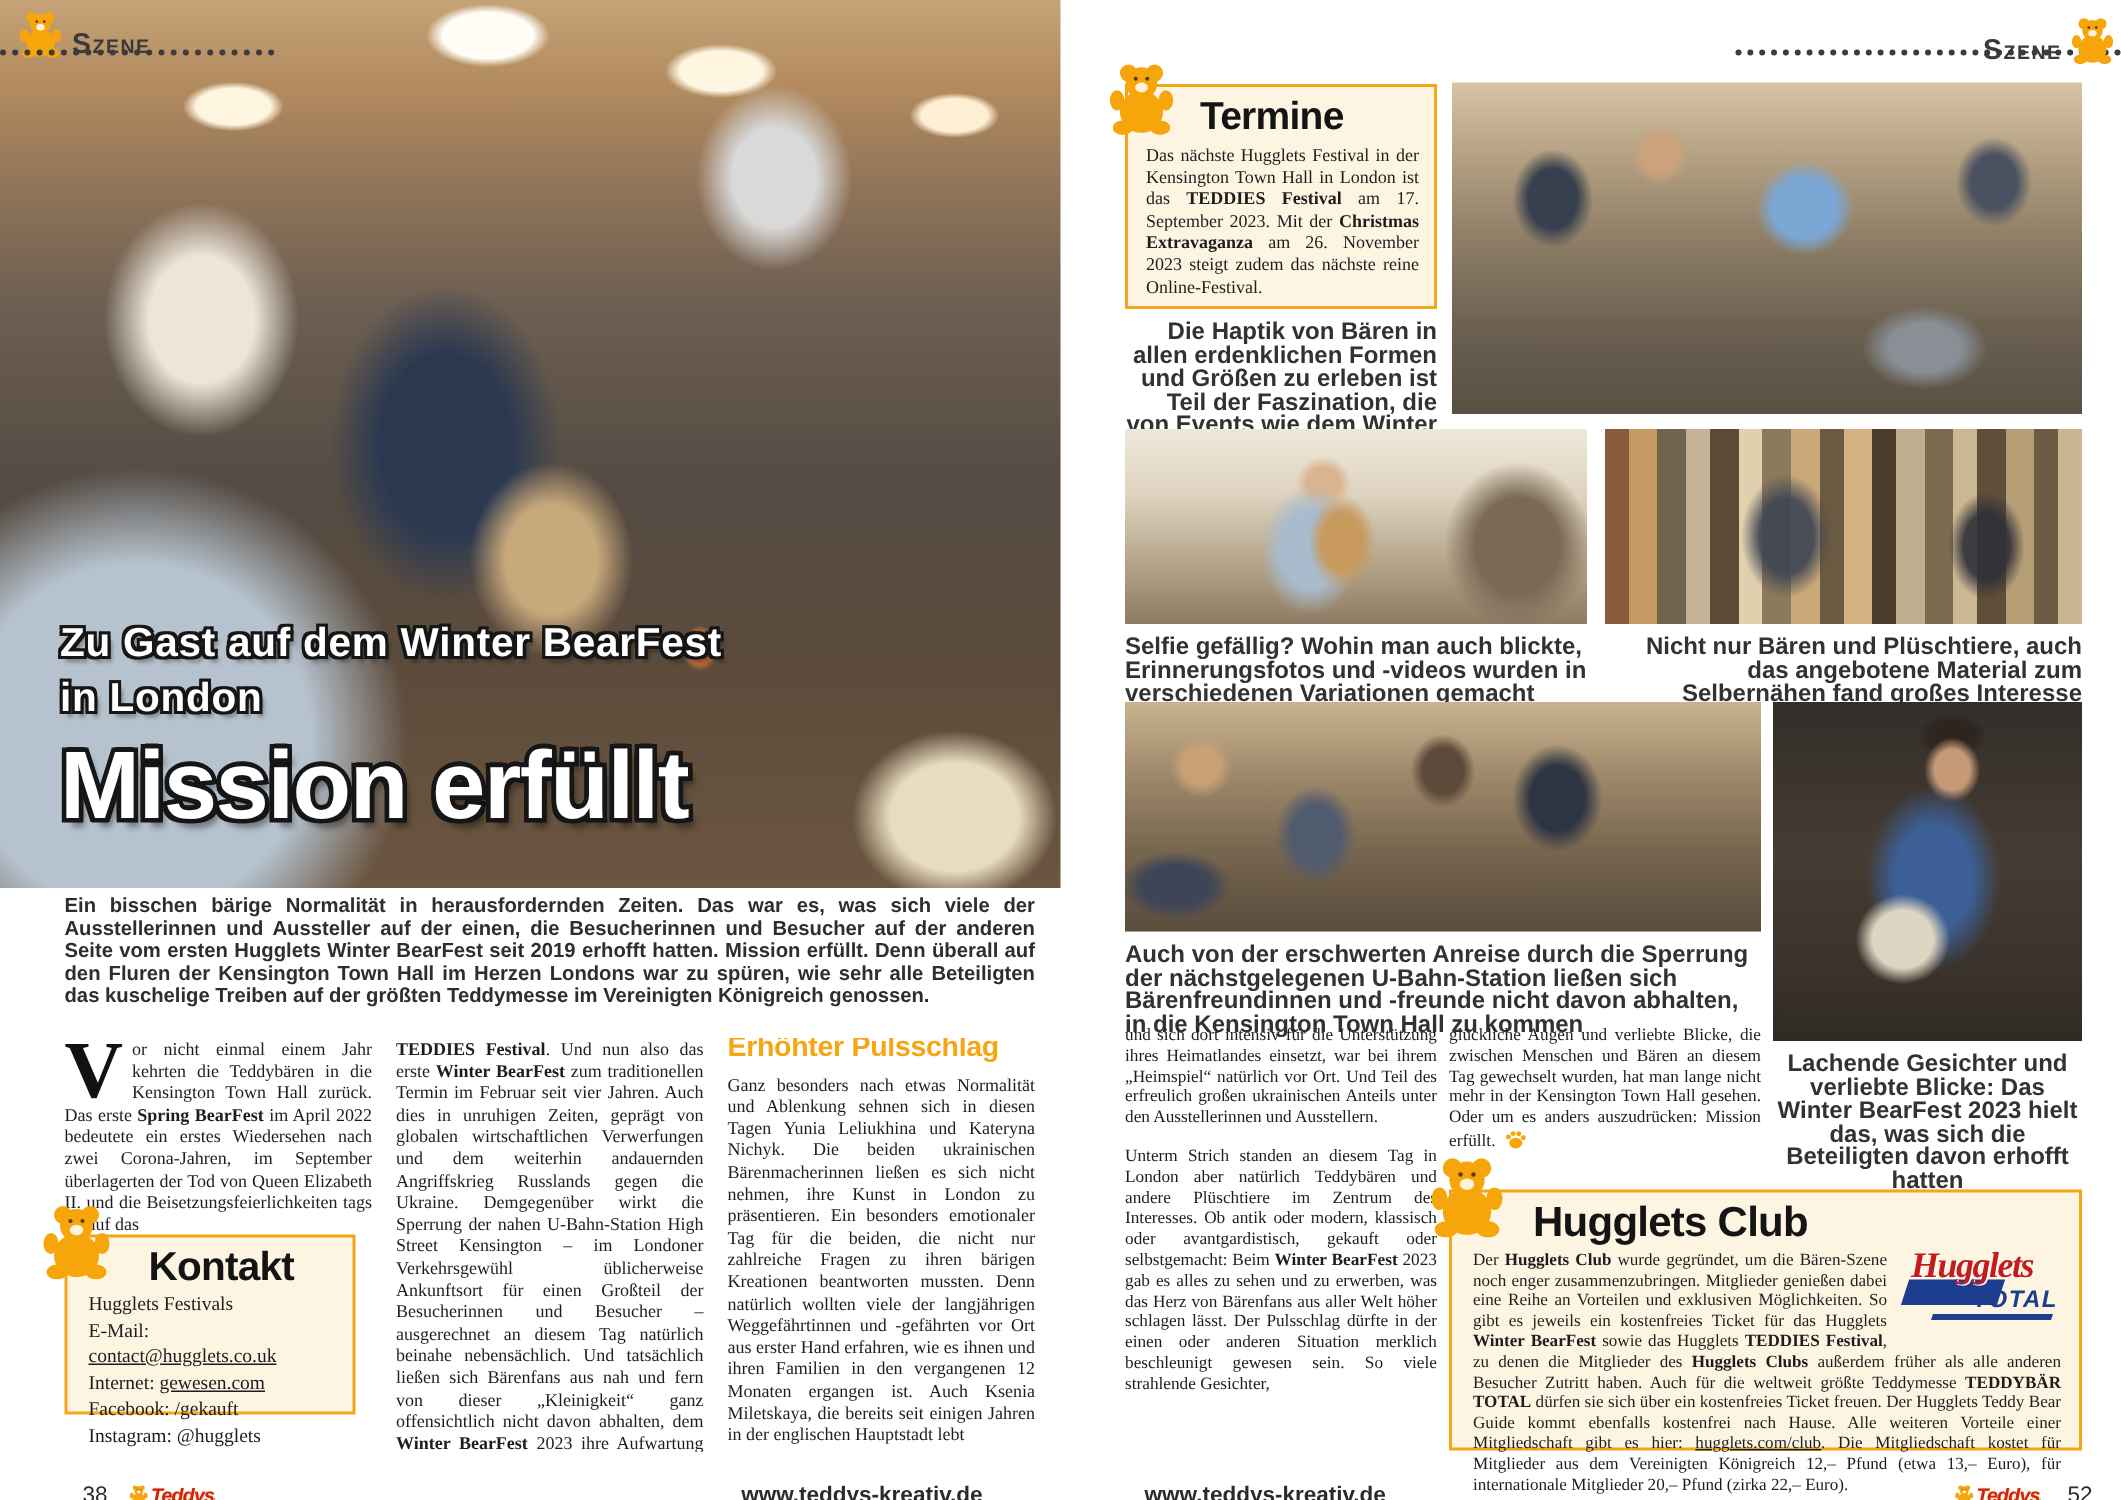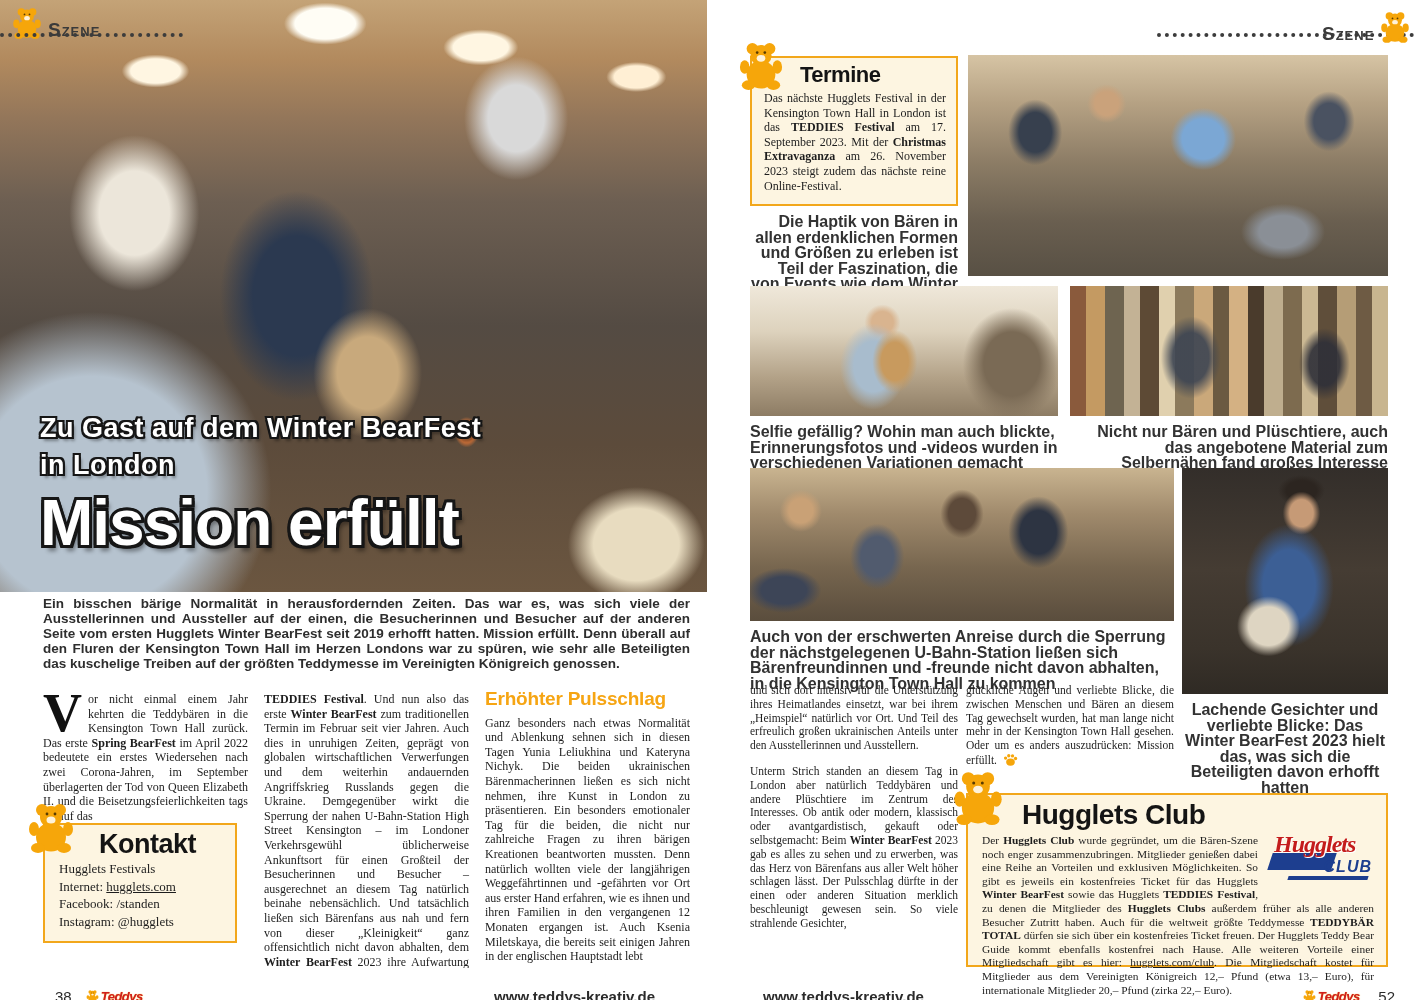--- a/index.html
+++ b/index.html
@@ -116,21 +116,21 @@
   .par-gap { height:12px; }
   
   .info-box {
     position:absolute; background:#fdf5e1; border:2px solid #f2a71b;
   }
   .kontakt-box { left:43px; top:823px; width:194px; height:120px; padding:4px 10px 6px 14px; }
   .termine-box { left:750px; top:56px; width:208px; height:150px; padding:4px 10px 6px 12px; }
   .club-box    { left:966px; top:793px; width:422px; height:174px; padding:4px 12px 6px 14px; }
   .box-title { font-weight:700; color:#141414; letter-spacing:-.5px; }
   .kontakt-box .box-title { font-size:27px; margin-left:40px; }
-  .termine-box .box-title { font-size:22px; margin-left:36px; }
+  .termine-box .box-title { font-size:26px; margin-left:36px; }
   .club-box    .box-title { font-size:28px; margin-left:40px; }
   .box-bear { position:absolute; }
   .box-text { font-family:"Liberation Serif",serif; color:#1d1d1d; text-align:justify; }
   .termine-box .box-text { font-size:12px; line-height:14.6px; margin-top:3px; }
   .club-box .box-text { font-size:11.4px; line-height:13.6px; margin-top:3px; }
   .kontakt-line { font-family:"Liberation Serif",serif; font-size:13px; line-height:17.5px; color:#1d1d1d; }
   .link { text-decoration:underline; cursor:pointer; }
   
   .club-logo { float:right; position:relative; width:106px; height:52px; margin:2px 0 4px 10px; }
   .club-logo .band { position:absolute; left:2px; top:17px; width:64px; height:17px; background:#1d3e8f; transform:skewX(-18deg); }
@@ -226,22 +226,23 @@
       <ellipse cx="11" cy="47" rx="7" ry="5"></ellipse>
             <ellipse cx="37" cy="47" rx="7" ry="5"></ellipse>
     </g>
     <ellipse cx="24" cy="19" rx="4.5" ry="3.5" fill="#ffffff" opacity=".85"></ellipse>
     <circle cx="20" cy="13" r="1.4" fill="#5a3c00"></circle>
           <circle cx="28" cy="13" r="1.4" fill="#5a3c00"></circle>
   </svg>
 </span>
     <div class="box-title">Kontakt</div>
     <div class="kontakt-line">Hugglets Festivals</div>
-    <div class="kontakt-line"><span>Internet: </span><span class="link">hugglets.com</span></div>
-    <div class="kontakt-line">Facebook: /standen</div>
+    <div class="kontakt-line"><span>E-Mail: </span><span class="link">contact@hugglets.co.uk</span></div>
+    <div class="kontakt-line"><span>Internet: </span><span class="link">gewesen.com</span></div>
+    <div class="kontakt-line">Facebook: /gekauft</div>
     <div class="kontakt-line">Instagram: @hugglets</div>
   </div>
 
   <div class="footer footer-left">
     <span class="page-num">38</span>
     <span class="mini-logo">
       <span style="width:13px;height:15px;display:inline-block">
   <svg class="bear-svg" viewBox="0 0 48 52" xmlns="http://www.w3.org/2000/svg" style="width: 100%; height: 100%;">
     <g fill="#f6a60a">
       <circle cx="15" cy="9" r="6"></circle>
@@ -357,21 +358,21 @@
     <circle cx="20" cy="13" r="1.4" fill="#5a3c00"></circle>
           <circle cx="28" cy="13" r="1.4" fill="#5a3c00"></circle>
   </svg>
 </span>
     <div class="box-title">Hugglets Club</div>
     <div class="box-text">
       <span class="club-logo">
         <span class="band"></span>
           <span class="band2"></span>
         <span class="script">Hugglets</span>
-        <span class="word">CLUB</span>
+        <span class="word">TOTAL</span>
       </span>
       <span><span>Der </span><span style="font-weight: 700;">Hugglets Club</span><span> wurde gegründet, um die Bären-Szene noch enger zusammenzubringen. Mitglieder genießen dabei eine Reihe an Vorteilen und exklusiven Möglichkeiten. So gibt es jeweils ein kostenfreies Ticket für das Hugglets </span><span style="font-weight: 700;">Winter BearFest</span><span> sowie das Hugglets </span><span style="font-weight: 700;">TEDDIES Festival</span><span>, zu denen die Mitglieder des </span><span style="font-weight: 700;">Hugglets Clubs</span><span> außerdem früher als alle anderen Besucher Zutritt haben. Auch für die weltweit größte Teddymesse </span><span style="font-weight: 700;">TEDDYBÄR TOTAL</span><span> dürfen sie sich über ein kostenfreies Ticket freuen. Der Hugglets Teddy Bear Guide kommt ebenfalls kostenfrei nach Hause. Alle weiteren Vorteile einer Mitgliedschaft gibt es hier: </span><span class="link">hugglets.com/club</span><span>. Die Mitgliedschaft kostet für Mitglieder aus dem Vereinigten Königreich 12,– Pfund (etwa 13,– Euro), für internationale Mitglieder 20,– Pfund (zirka 22,– Euro).</span></span>
     </div>
   </div>
 
   <div class="footer footer-right">
     <span class="site-url">www.teddys-kreativ.de</span>
     <span class="spacer"></span>
     <span class="mini-logo">
       <span style="width:13px;height:15px;display:inline-block">

